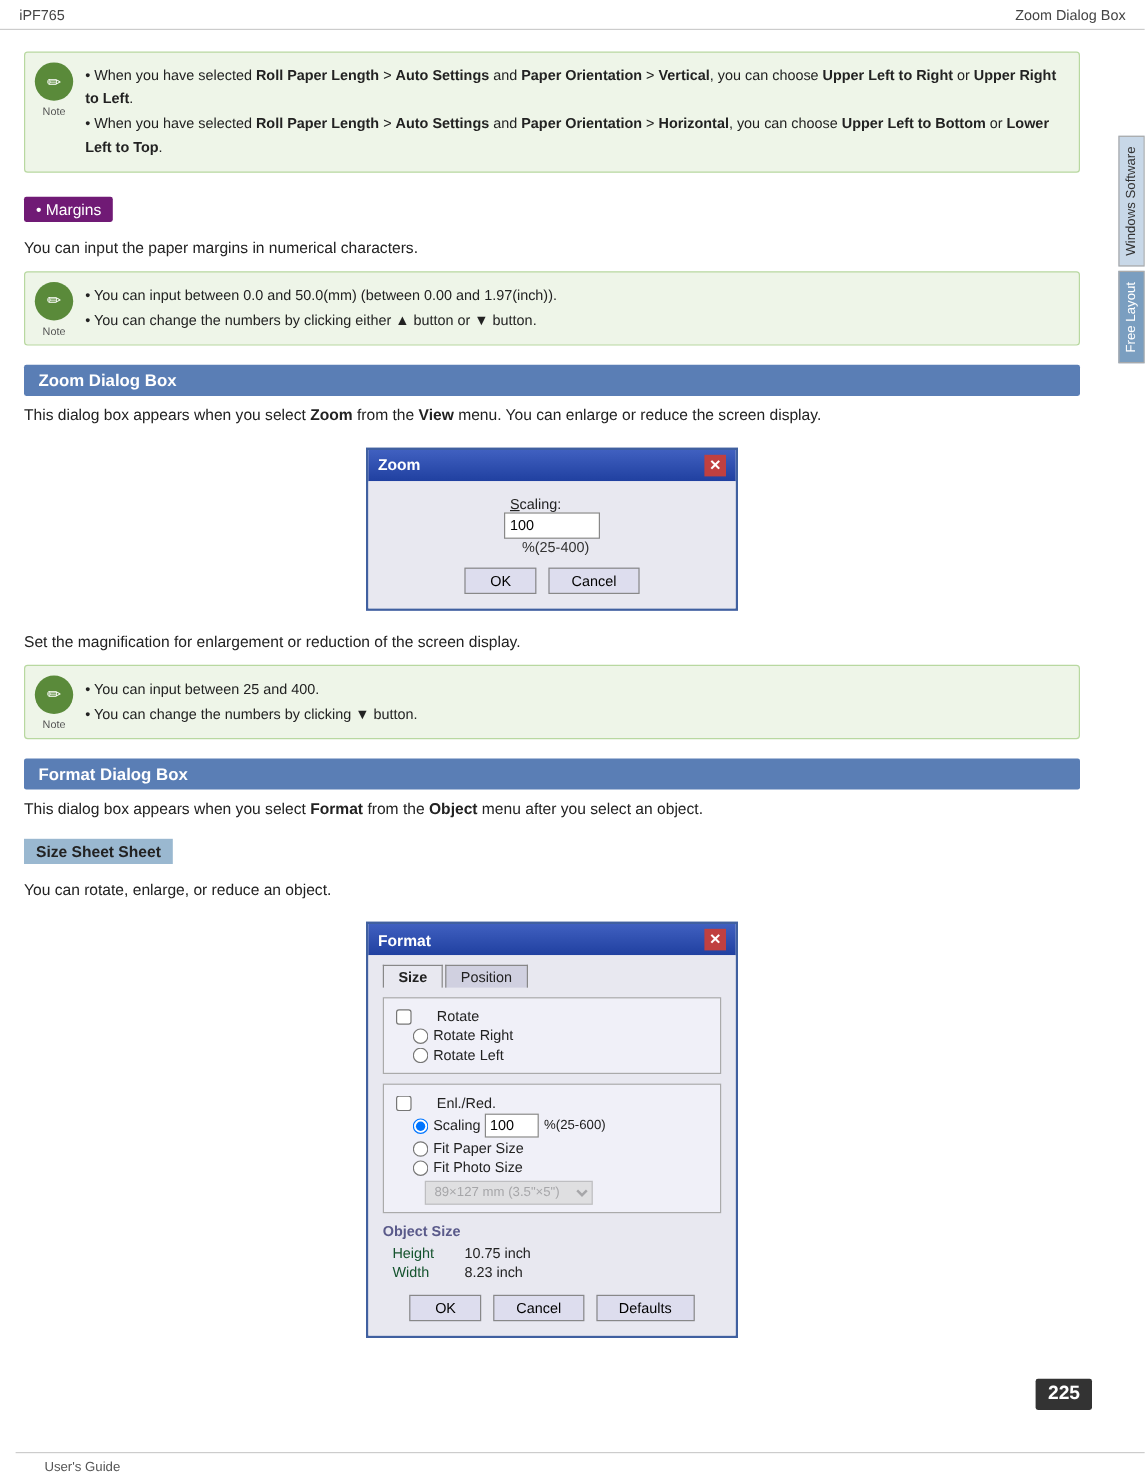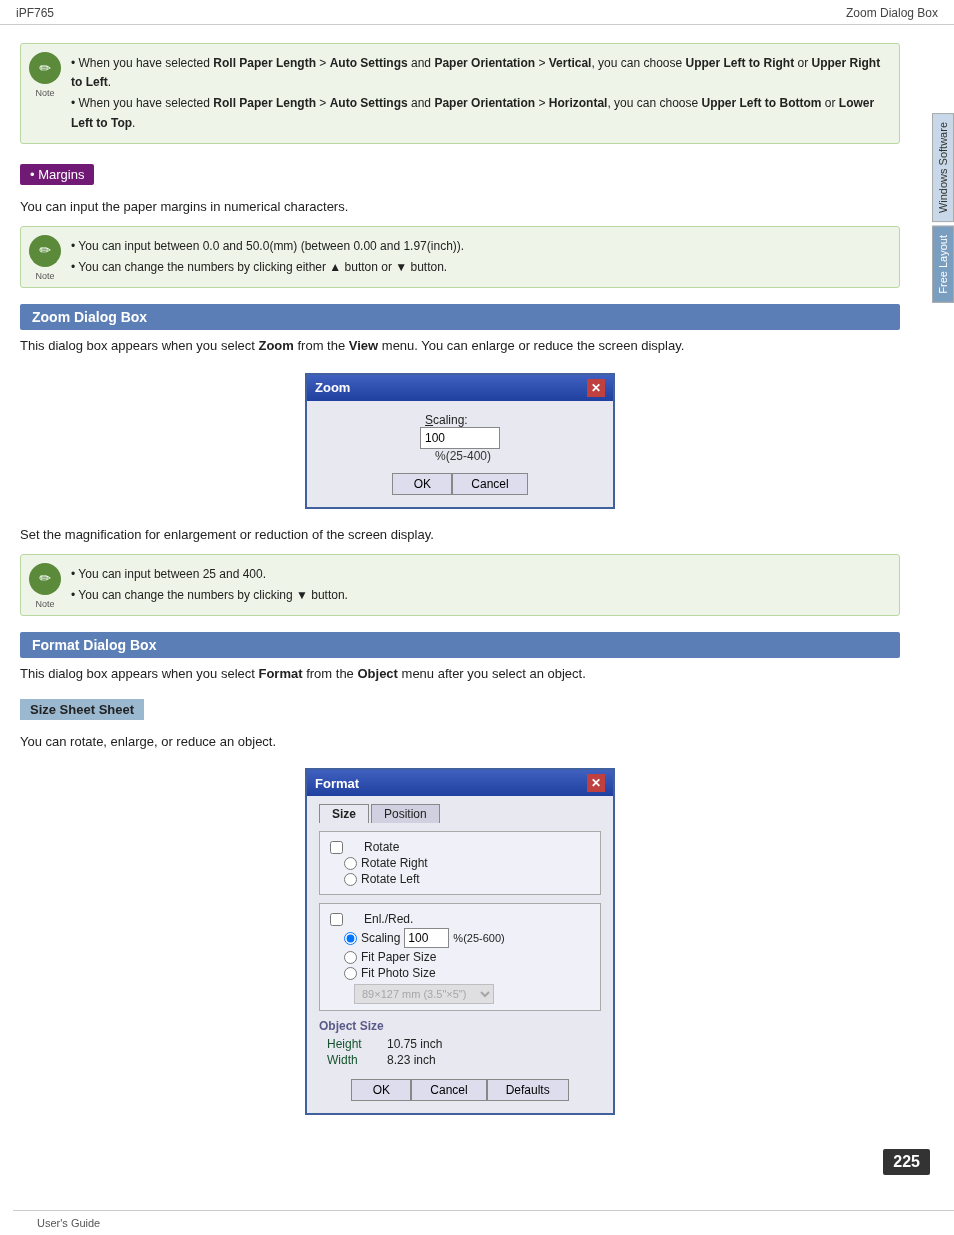--- a/index.html
+++ b/index.html
@@ -184,20 +184,21 @@
       font-size: 12px;
     }
     .dialog-hint {
       margin-left: 6px;
       font-size: 12px;
       color: #333;
     }
     .dialog-btn-row {
       display: flex;
       justify-content: center;
+      gap: 10px;
       margin-top: 8px;
     }
     .dialog-btn {
       background: #dde;
       border: 1px solid #888;
       padding: 3px 18px;
       font-size: 12px;
       cursor: pointer;
       min-width: 60px;
     }
@@ -288,21 +289,21 @@
       font-size: 12px;
       margin-left: 8px;
     }
     .object-size-label {
       width: 50px;
       color: #14532d;
     }
     
     .page-number-box {
       position: absolute;
-      right: 24px;
+      right: 44px;
       bottom: 60px;
       background: #333;
       color: #fff;
       font-size: 16px;
       font-weight: bold;
       padding: 4px 10px;
       border-radius: 2px;
     }
     
     .bottom-bar {

